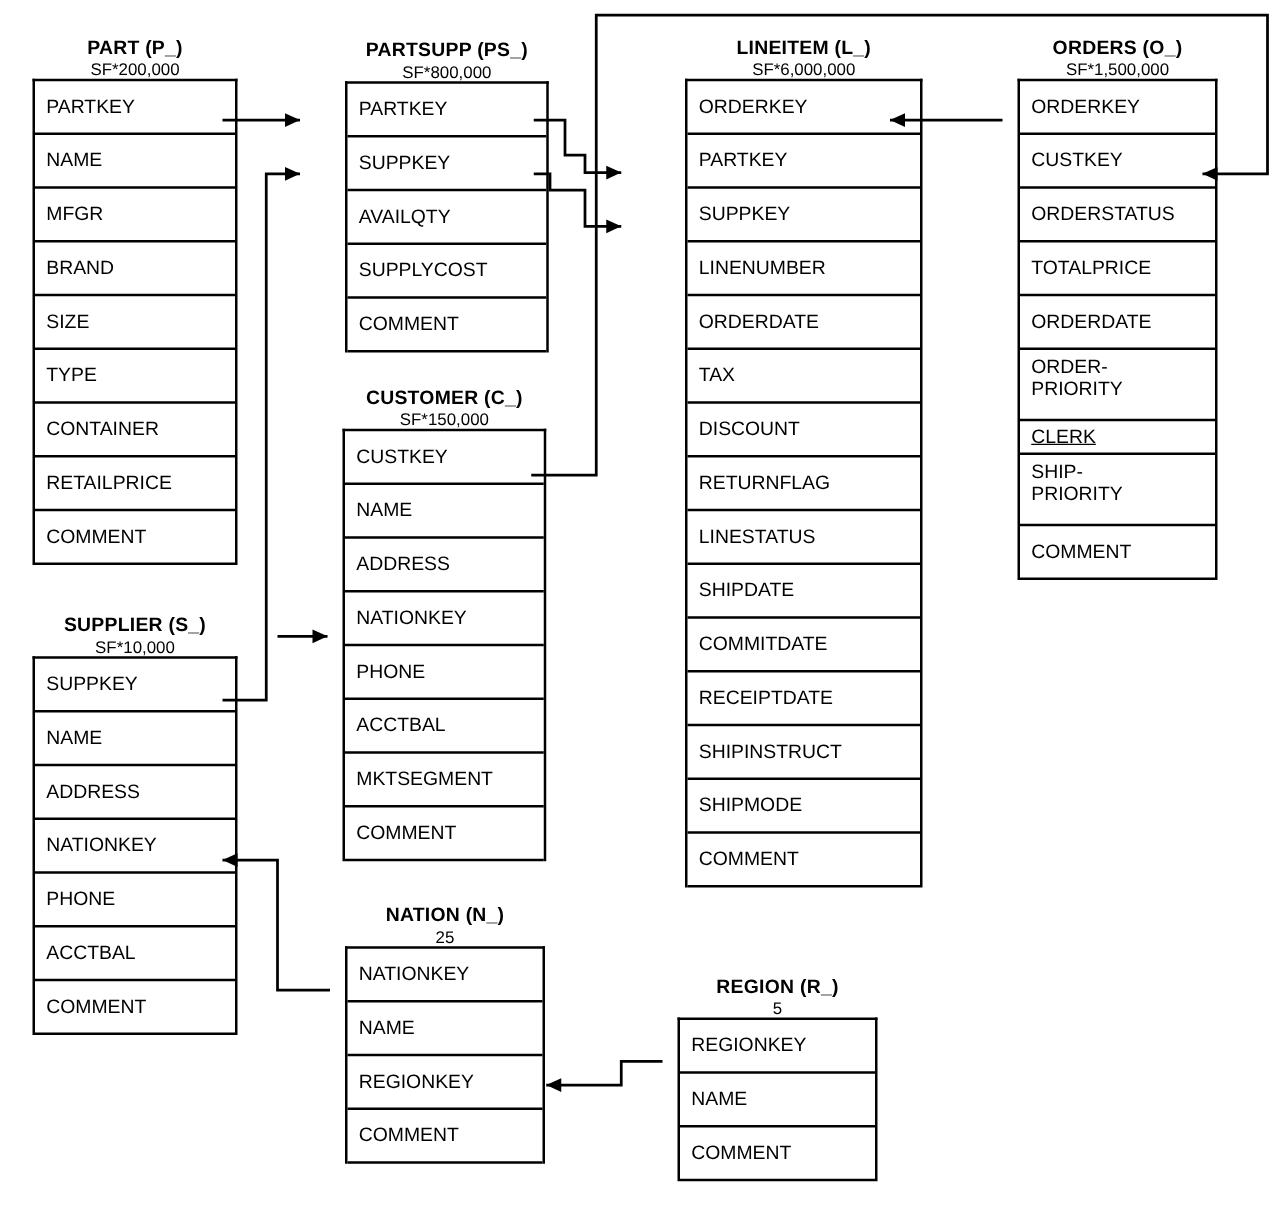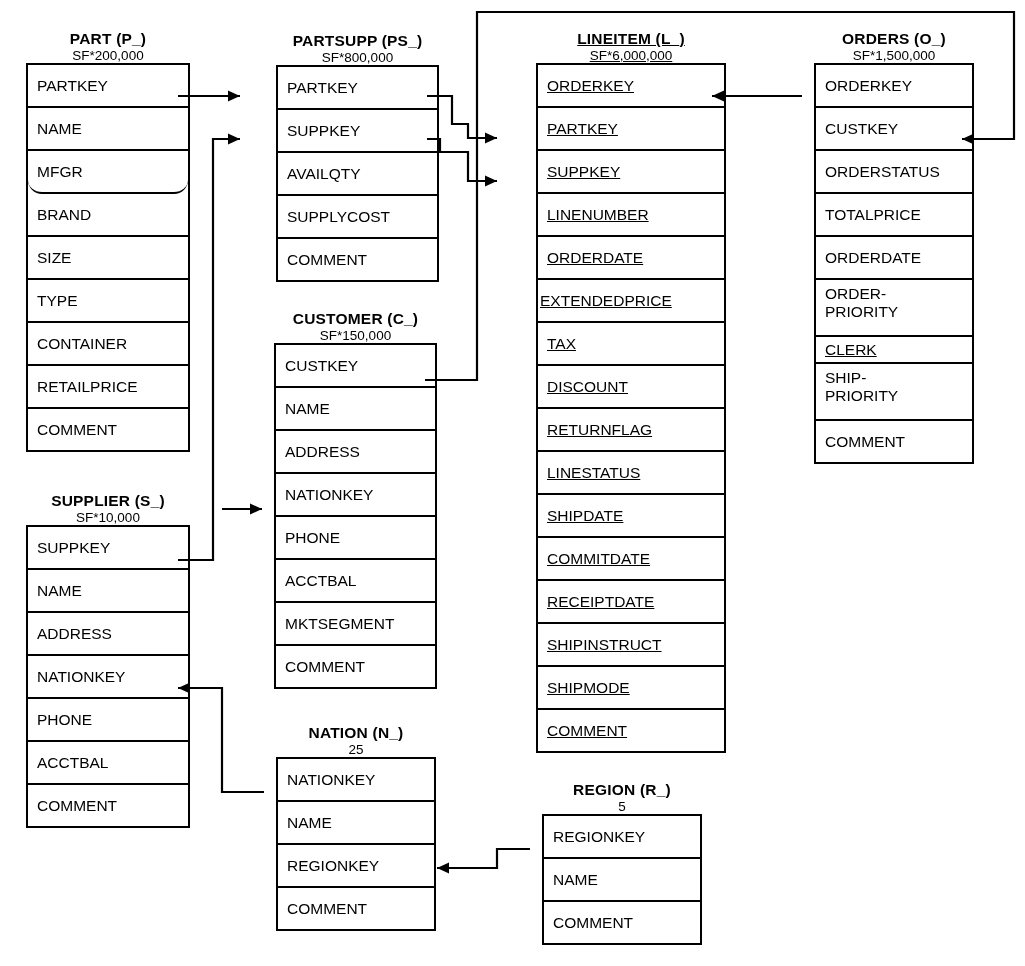--- a/index.html
+++ b/index.html
@@ -108,21 +108,21 @@
   </svg>
 
   <div class="entity" style="left:14px; top:30px; width:164px;">
     <div class="entity-header">
       <div class="entity-name">PART (P_)</div>
       <div class="entity-card">SF*200,000</div>
     </div>
     <div class="fields">
       <div class="field" style="height:43px;">PARTKEY</div>
       <div class="field" style="height:43px;">NAME</div>
-      <div class="field" style="height:43px;border-radius:14px;">MFGR</div>
+      <div class="field" style="height:43px;">MFGR</div>
       <div class="field" style="height:43px;">BRAND</div>
       <div class="field" style="height:43px;">SIZE</div>
       <div class="field" style="height:43px;">TYPE</div>
       <div class="field" style="height:43px;">CONTAINER</div>
       <div class="field" style="height:43px;">RETAILPRICE</div>
       <div class="field" style="height:43px;">COMMENT</div>
     </div>
   </div>
 
   <div class="entity" style="left:264px; top:32px; width:163px;">
@@ -132,32 +132,31 @@
     </div>
     <div class="fields">
       <div class="field" style="height:43px;">PARTKEY</div>
       <div class="field" style="height:43px;">SUPPKEY</div>
       <div class="field" style="height:43px;">AVAILQTY</div>
       <div class="field" style="height:43px;">SUPPLYCOST</div>
       <div class="field" style="height:43px;">COMMENT</div>
     </div>
   </div>
 
-  <div class="entity" style="left:524px; top:30px; width:190px;text-decoration:underline;">
+  <div class="entity" style="left:536px; top:30px; width:190px;">
     <div class="entity-header">
       <div class="entity-name">LINEITEM (L_)</div>
       <div class="entity-card">SF*6,000,000</div>
     </div>
     <div class="fields">
       <div class="field" style="height:43px;">ORDERKEY</div>
       <div class="field" style="height:43px;">PARTKEY</div>
       <div class="field" style="height:43px;">SUPPKEY</div>
       <div class="field" style="height:43px;">LINENUMBER</div>
       <div class="field" style="height:43px;">ORDERDATE</div>
-      <div class="field" style="height:43px; padding:0 2px;">EXTENDEDPRICE</div>
       <div class="field" style="height:43px;">TAX</div>
       <div class="field" style="height:43px;">DISCOUNT</div>
       <div class="field" style="height:43px;">RETURNFLAG</div>
       <div class="field" style="height:43px;text-align:center;">LINESTATUS</div>
       <div class="field" style="height:43px;">SHIPDATE</div>
       <div class="field" style="height:43px;">COMMITDATE</div>
       <div class="field" style="height:43px;">RECEIPTDATE</div>
       <div class="field" style="height:43px;">SHIPINSTRUCT</div>
       <div class="field" style="height:43px;">SHIPMODE</div>
       <div class="field" style="height:43px;">COMMENT</div>

